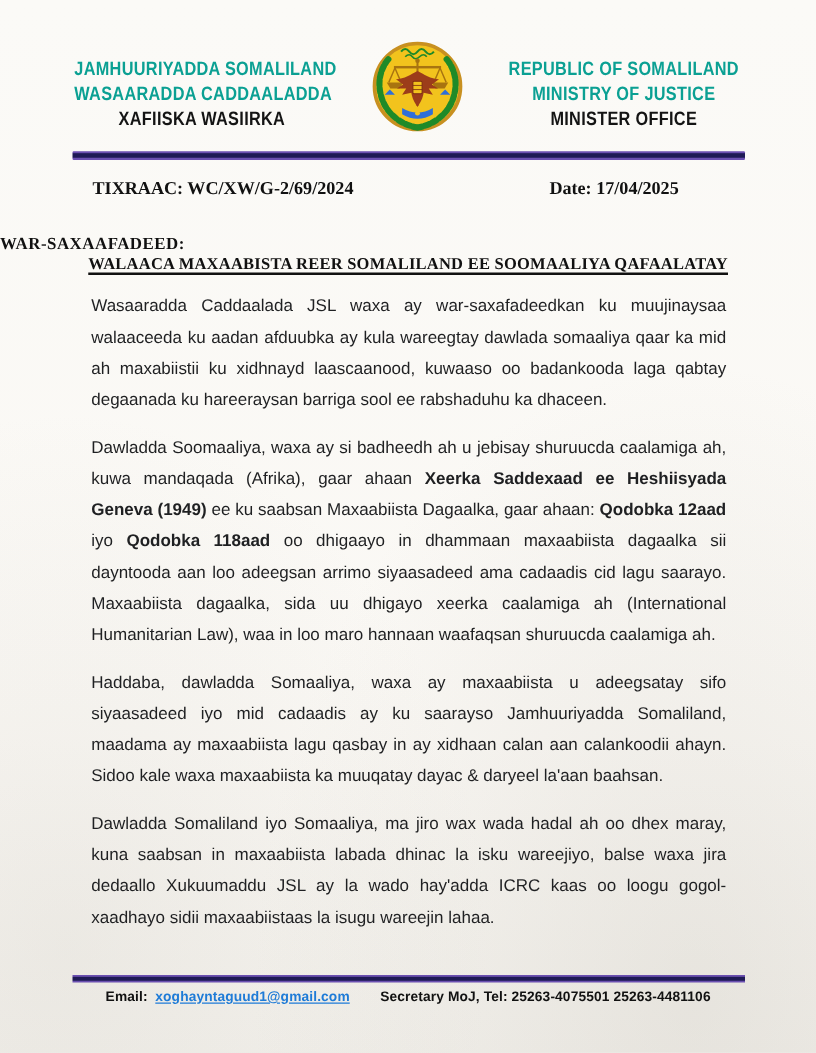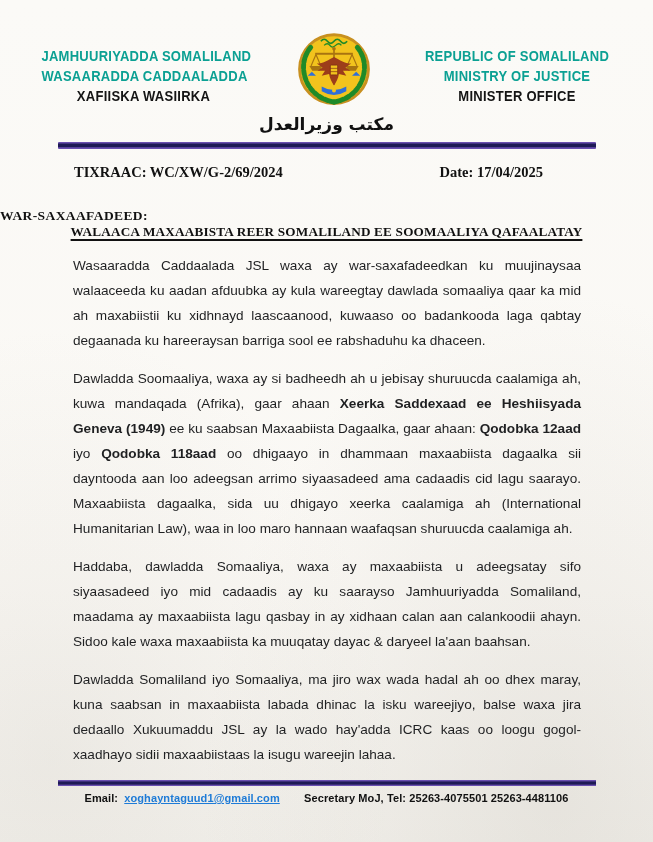--- a/index.html
+++ b/index.html
@@ -10,21 +10,21 @@
   }
   .page{
     position:relative;width:653px;height:842px;overflow:hidden;
     background:
       radial-gradient(ellipse at 85% 95%, rgba(190,185,175,.25), transparent 45%),
       radial-gradient(ellipse at 8% 90%, rgba(190,185,175,.18), transparent 40%),
       linear-gradient(180deg,#fbfaf7 0%, #faf8f4 70%, #f3f1ec 100%);
     color:#1f2022;
   }
   
-  .header{display:flex;justify-content:center;align-items:flex-start;padding-top:27px;gap:28px;}
+  .header{display:flex;justify-content:center;align-items:flex-start;padding-top:27px;gap:10px;}
   .hcol{text-align:center;margin-top:19px;}
   .hcol.left{width:243px;}
   .hcol.right{width:228px;}
   .hline{
     display:block;white-space:nowrap;font-weight:700;font-size:15.5px;line-height:20px;
     color:var(--teal,#0ba093);
     transform:scaleX(.84);transform-origin:center;letter-spacing:.3px;
   }
   .hline.black{color:#141414;}
   .emblem-wrap{width:82px;height:86px;flex:0 0 auto;}
@@ -119,21 +119,20 @@
       </svg>
     </div>
 
     <div class="hcol right">
       <span class="hline">REPUBLIC OF SOMALILAND</span>
       <span class="hline">MINISTRY OF JUSTICE</span>
       <span class="hline black">MINISTER OFFICE</span>
     </div>
   </div>
 
-  <div class="arabic">مكتب وزيرالعدل</div>
 
   <div class="rule"></div>
 
   <div class="meta">
     <span>TIXRAAC: WC/XW/G-2/69/2024</span>
     <span>Date: 17/04/2025</span>
   </div>
 
   <div class="kicker">WAR-SAXAAFADEED:</div>
   <div class="headline">WALAACA MAXAABISTA REER SOMALILAND EE SOOMAALIYA QAFAALATAY</div>

